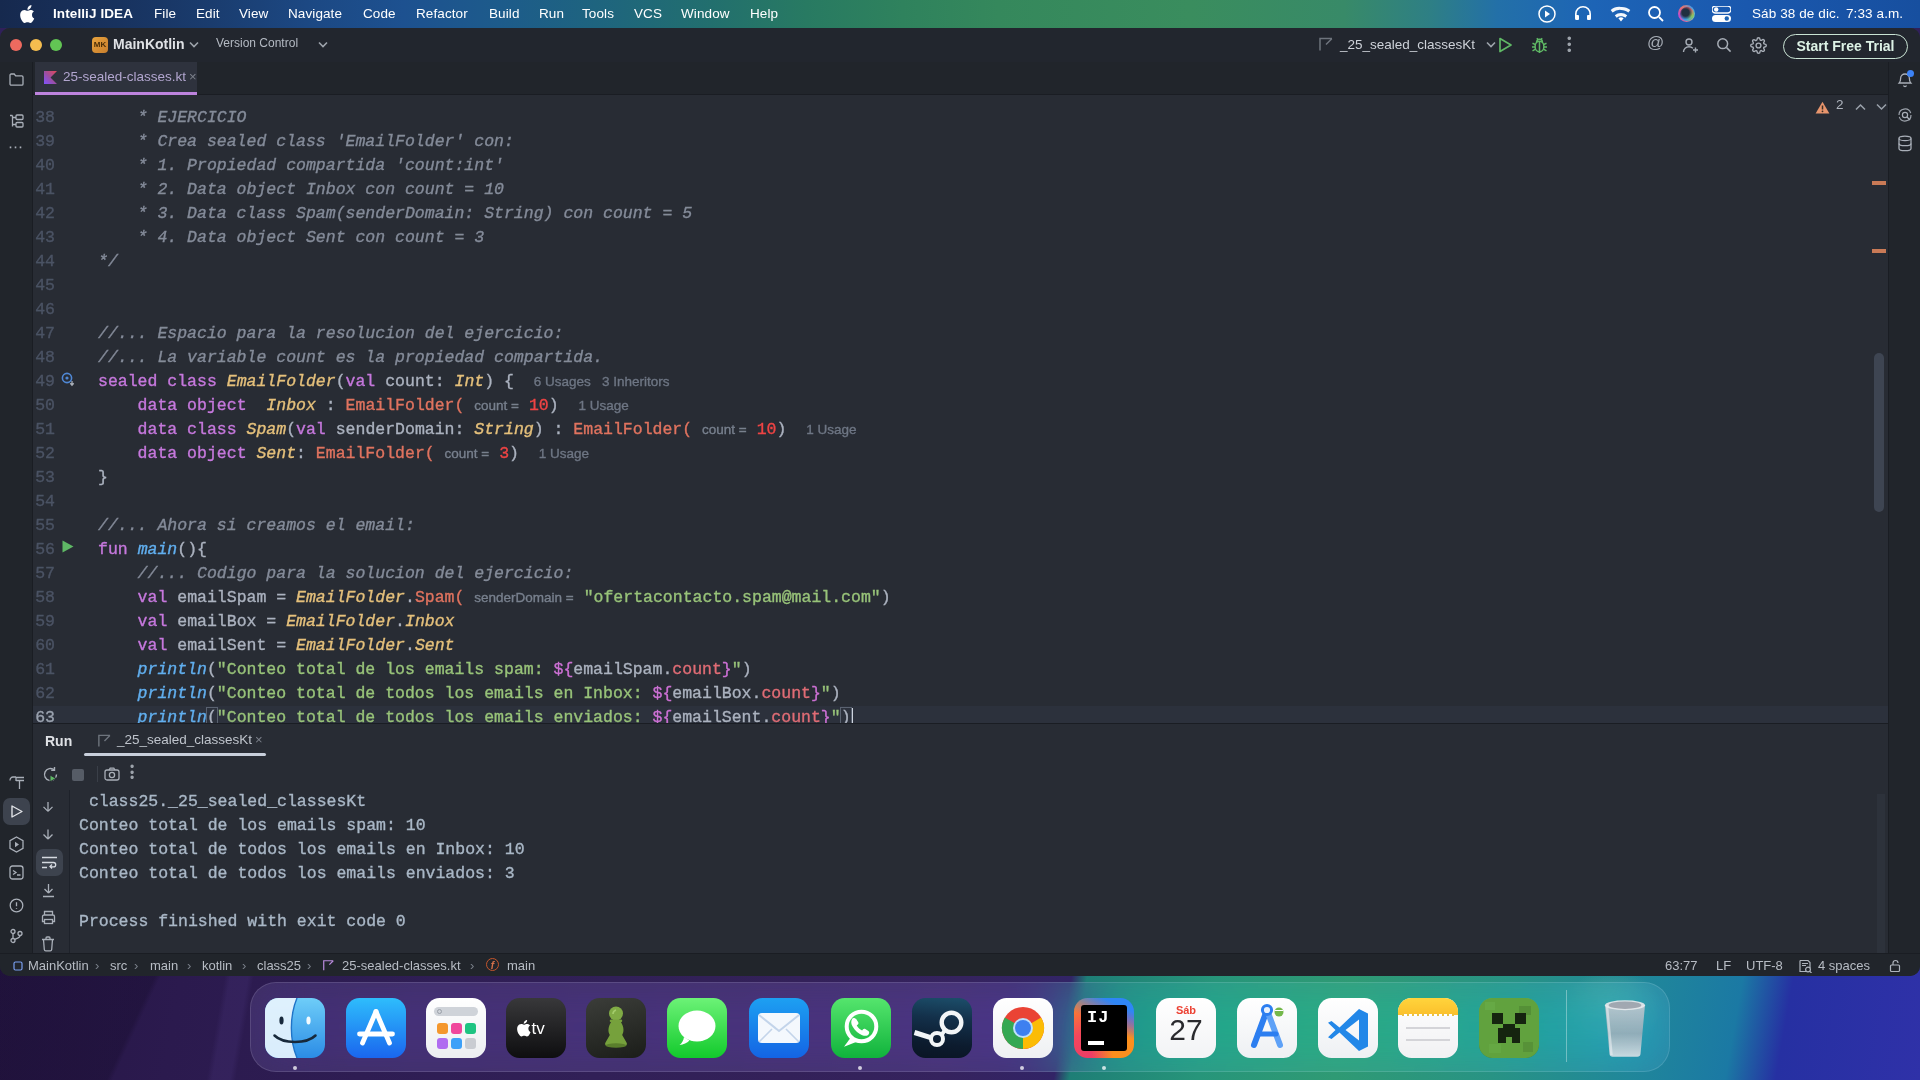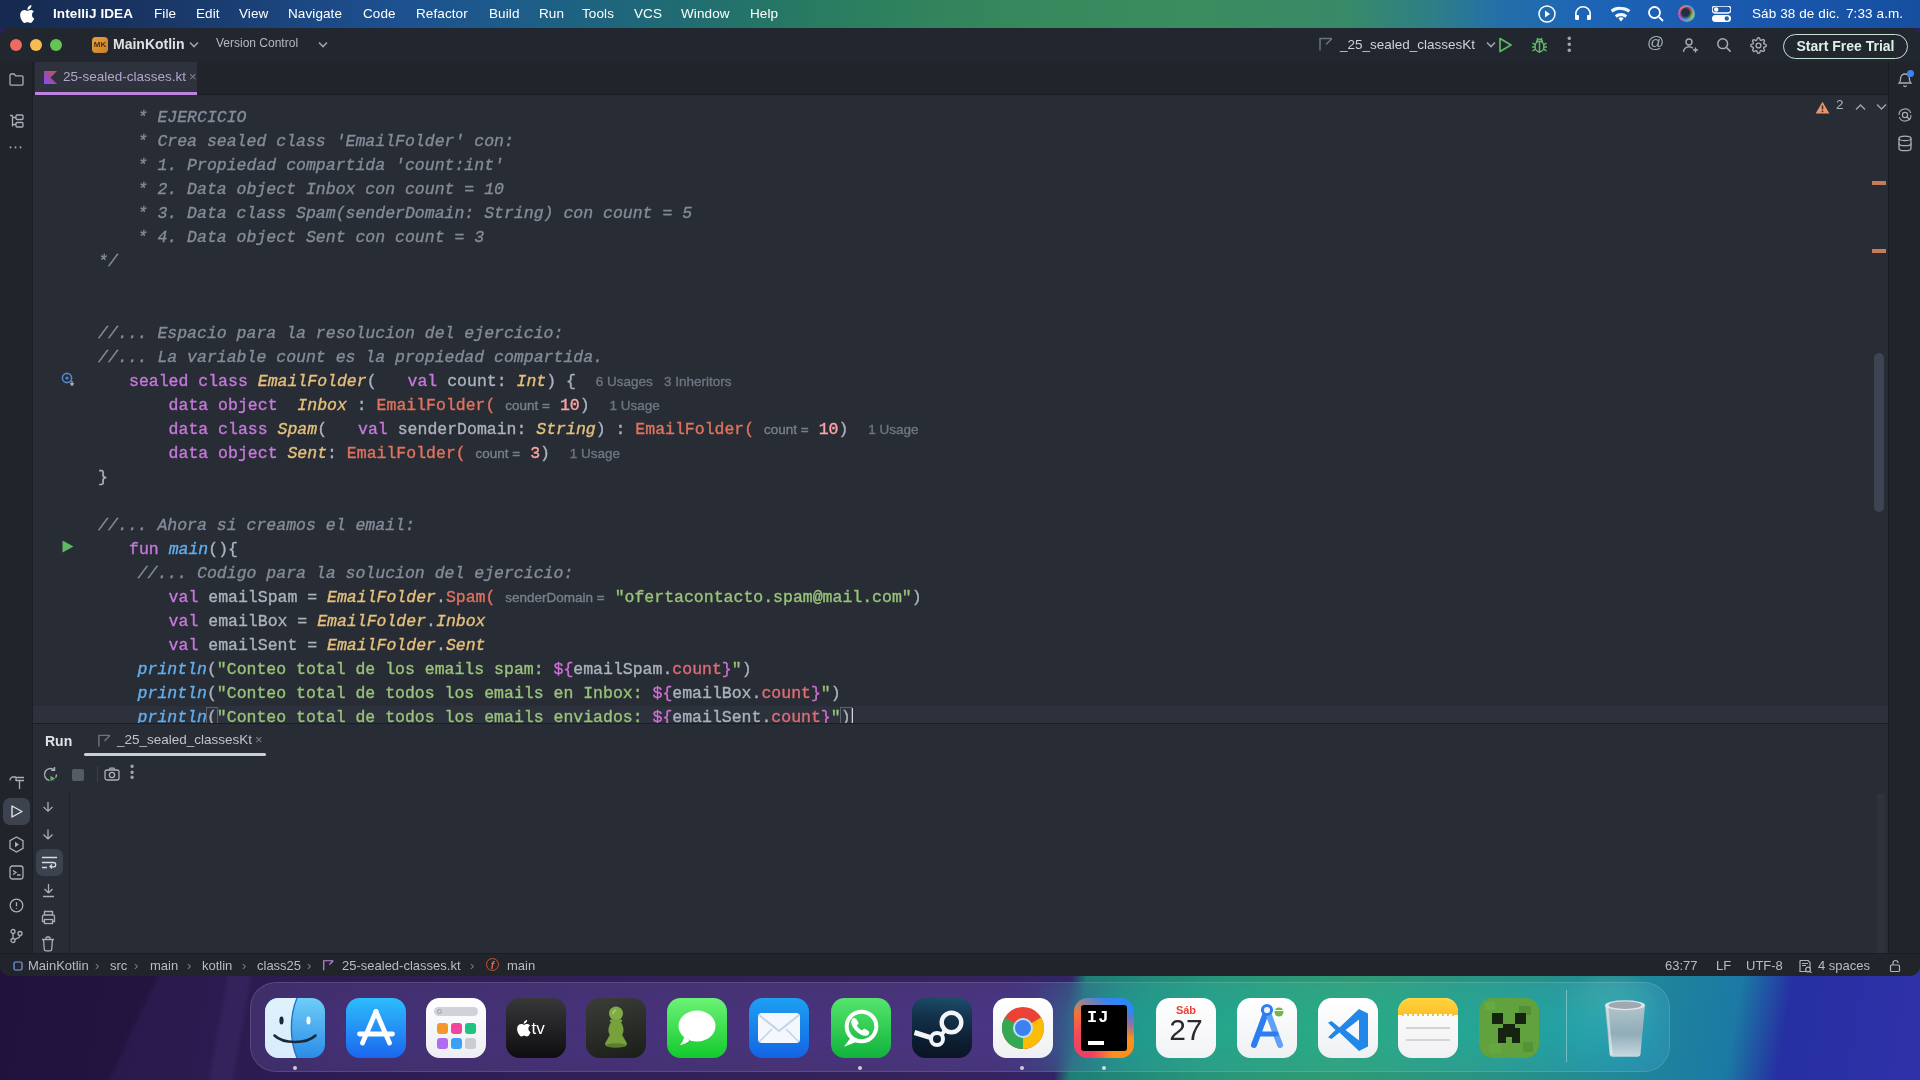--- a/index.html
+++ b/index.html
@@ -42,25 +42,25 @@
   #editor { position:absolute; top:67px; left:33px; width:1855px; height:628px; background:#282c34; }
   #runpanel { position:absolute; top:695px; left:33px; width:1855px; height:230px; background:#282c34;
     border-top:1px solid #1a1d23; }
   #statusbar { position:absolute; top:925px; left:0; width:1920px; height:23px; background:#21252b;
     border-top:1px solid #1a1d23; color:#b7bcc4; font-size:13px; }
   
   pre, .mono { font-family:"Liberation Mono", monospace; -webkit-text-stroke:0.35px currentColor; }
   #gutter { position:absolute; top:11px; left:0; width:22px; text-align:right;
     font-size:16.5px; line-height:24px; color:#4b5364; }
   #code { position:absolute; top:11px; left:65px; font-size:16.5px; line-height:24px; color:#abb2bf; }
-  .kw { color:#c678dd;margin-left:31px; }
+  .kw { color:#c678dd; }
   .cl { color:#e5c07b; font-style:italic; }
   .cc { color:#e0735f; }
   .fn { color:#61afef; font-style:italic; }
-  .num { color:#fca5a5; }
+  .num { color:#ef4444; }
   .str { color:#98c379; }
   .cmt { color:#848b99; font-style:italic; }
   .hint { color:#78808e; }
   .tpl { color:#cc70d4; }
   .prop { color:#e06c75; }
   .usage { color:#6e7684; font-size:13.5px; font-family:"Liberation Sans",sans-serif; }
   .hint { font-size:13.5px; font-family:"Liberation Sans",sans-serif; }
   
   #console { position:absolute; top:66px; left:46px; font-size:16.5px; line-height:24px; color:#a9b7c6; }
   
@@ -194,20 +194,46 @@
           <path d="M10 10l3 3"></path>
       </svg>
       <svg style="position:absolute;left:8px;top:73px" width="16" height="17" viewBox="0 0 16 17" fill="none" stroke="#a9afb8" stroke-width="1.3">
         <ellipse cx="8" cy="3.4" rx="6" ry="2.2"></ellipse>
         <path d="M2 3.4v10c0 1.2 2.7 2.2 6 2.2s6-1 6-2.2v-10"></path>
         <path d="M2 8.4c0 1.2 2.7 2.2 6 2.2s6-1 6-2.2"></path>
       </svg>
     </div>
     <div id="editor">
       <div id="cursorline" style="position:absolute;left:0;top:611px;width:1855px;height:24px;background:#2c313c"></div>
+      <pre id="gutter">38
+39
+40
+41
+42
+43
+44
+45
+46
+47
+48
+49
+50
+51
+52
+53
+54
+55
+56
+57
+58
+59
+60
+61
+62
+<span style="color:#9aa2af">63</span></pre>
       <pre id="code"><span class="cmt">    * EJERCICIO</span>
 <span class="cmt">    * Crea sealed class 'EmailFolder' con:</span>
 <span class="cmt">    * 1. Propiedad compartida 'count:int'</span>
 <span class="cmt">    * 2. Data object Inbox con count = 10</span>
 <span class="cmt">    * 3. Data class Spam(senderDomain: String) con count = 5</span>
 <span class="cmt">    * 4. Data object Sent con count = 3</span>
 <span class="cmt">*/</span>
 
 
 <span class="cmt">//... Espacio para la resolucion del ejercicio:</span>
@@ -295,20 +321,26 @@
         <path d="M7.5 1v9M7.5 10L3.5 6M7.5 10l4-4M2 13.5h11"></path>
       </svg>
       <svg style="position:absolute;left:8px;top:186px" width="15" height="15" viewBox="0 0 15 15" fill="none" stroke="#a9afb8" stroke-width="1.3">
         <path d="M3.5 5V1.5h8V5M3.5 11.5H1.5v-5a1.5 1.5 0 0 1 1.5-1.5h9a1.5 1.5 0 0 1 1.5 1.5v5h-2"></path>
         <rect x="3.5" y="9.5" width="8" height="4"></rect>
       </svg>
       <svg style="position:absolute;left:8px;top:212px" width="14" height="16" viewBox="0 0 14 16" fill="none" stroke="#a9afb8" stroke-width="1.3">
         <path d="M1 3.5h12M5 3.5V2a1 1 0 0 1 1-1h2a1 1 0 0 1 1 1v1.5M2.5 3.5l.8 10a1.5 1.5 0 0 0 1.5 1.3h4.4a1.5 1.5 0 0 0 1.5-1.3l.8-10"></path>
       </svg>
       <div style="position:absolute;left:36px;top:66px;width:1px;height:164px;background:#1e222a"></div>
+      <pre id="console"> class25._25_sealed_classesKt
+<span style="color:#a9b7c6">Conteo total de los emails spam: 10</span>
+<span style="color:#a9b7c6">Conteo total de todos los emails en Inbox: 10</span>
+<span style="color:#a9b7c6">Conteo total de todos los emails enviados: 3</span>
+
+<span style="color:#a9b7c6">Process finished with exit code 0</span></pre>
       <div style="position:absolute;right:3px;top:70px;width:8px;height:160px;background:#323741;opacity:.5"></div>
     </div>
     <div id="statusbar">
       <svg style="position:absolute;left:13px;top:7px" width="10" height="10" viewBox="0 0 10 10" fill="none" stroke="#7a9ff0" stroke-width="1.2">
           <rect x="1" y="1" width="8" height="8" rx="1.5"></rect>
         </svg>
       <div style="position:absolute;left:28px;top:4px">MainKotlin</div>
       <div style="position:absolute;left:95px;top:4px;color:#7b818b">›</div>
       <div style="position:absolute;left:110px;top:4px">src</div>
       <div style="position:absolute;left:134px;top:4px;color:#7b818b">›</div>

